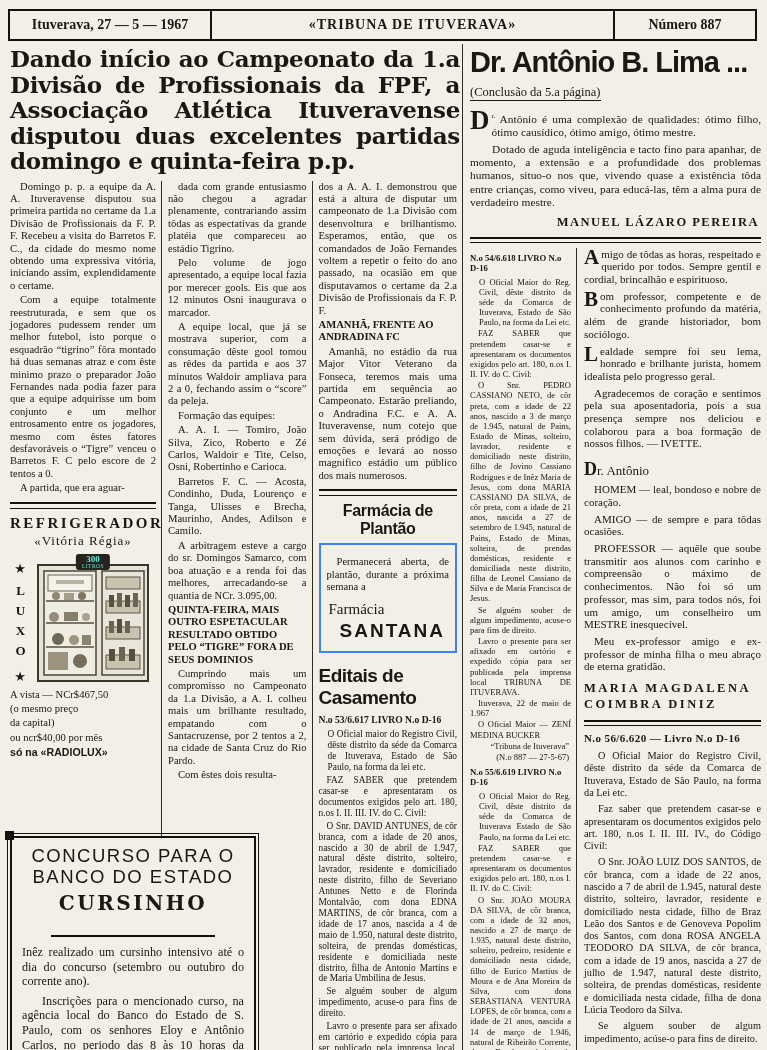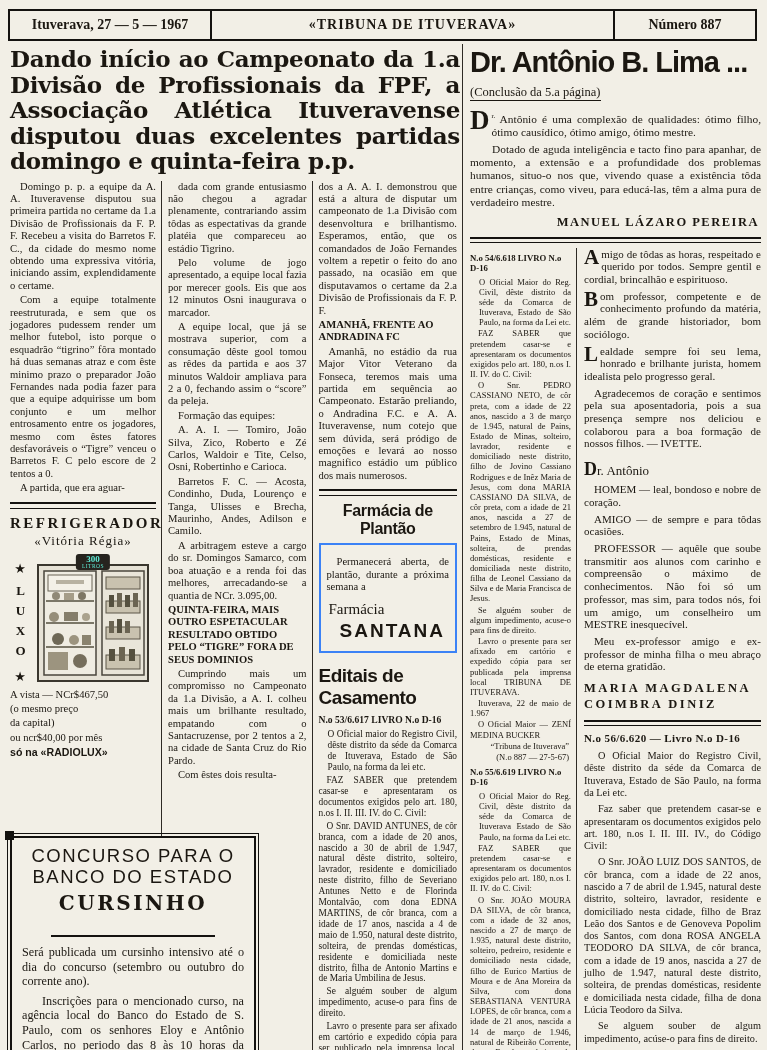--- a/index.html
+++ b/index.html
@@ -295,17 +295,17 @@
       </div>
     </div>
   </div>
 
   <div class="contest">
     <div class="sq tl"></div>
     <div class="sq bl"></div>
     <div class="ca-l1">CONCURSO PARA O</div>
     <div class="ca-l2">BANCO DO ESTADO</div>
     <div class="ca-title">CURSINHO</div>
-    <p>Será publicada um cursinho intensivo até o dia do concurso (setembro ou outubro do corrente ano).</p>
+    <p>Inêz realizado um cursinho intensivo até o dia do concurso (setembro ou outubro do corrente ano).</p>
     <p class="ind">Inscrições para o mencionado curso, na agência local do Banco do Estado de S. Paulo, com os senhores Eloy e Antônio Carlos, no periodo das 8 às 10 horas da manhã.</p>
   </div>
 
 </div>
 
 </body></html>

